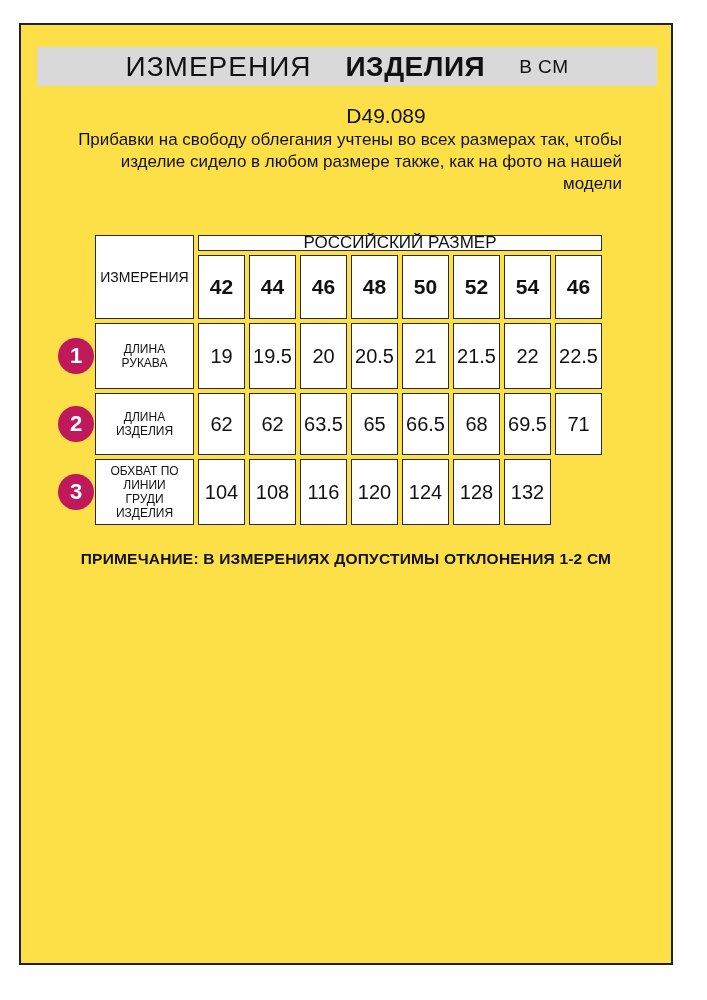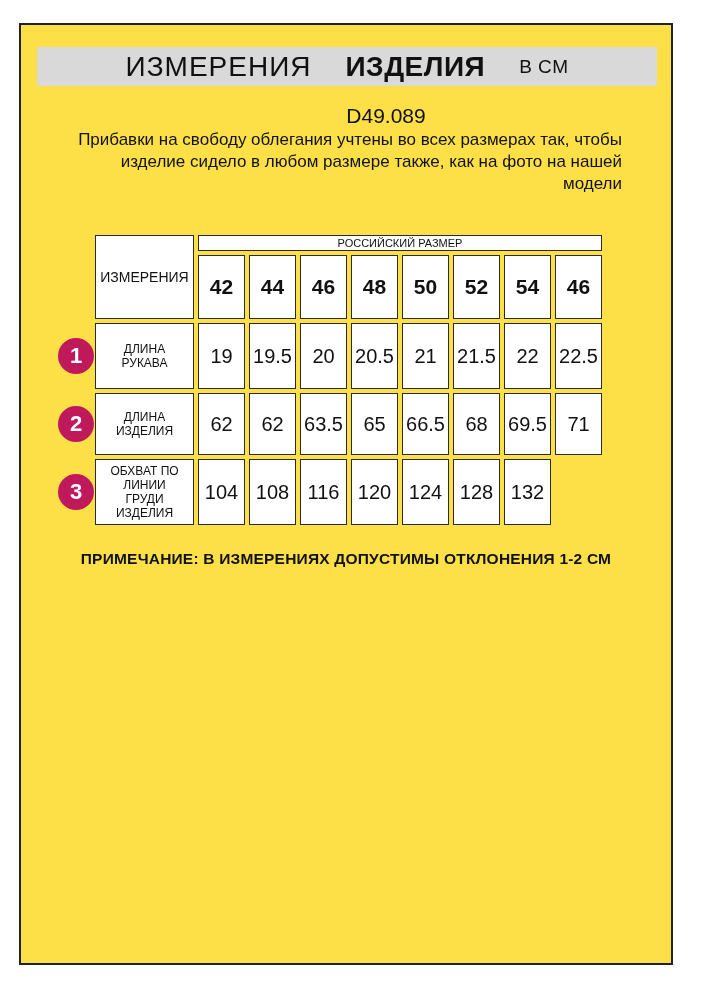--- a/index.html
+++ b/index.html
@@ -33,21 +33,21 @@
     display:grid;
     grid-template-columns:99px repeat(8,47px);
     grid-template-rows:16px 64px 66px 62px 66px;
     gap:4px;
   }
   .cell{
     border:1.5px solid var(--line,#2b2b2b);box-sizing:border-box;background:#fff;
     display:flex;align-items:center;justify-content:center;text-align:center;
   }
   .c-corner{grid-column:1;grid-row:1/3;font-size:14px;}
-  .c-group{grid-column:2/10;grid-row:1;font-size:11px;}
+  .c-group{grid-column:2/10;grid-row:1;font-size:17px;}
   .c-size{font-size:21px;font-weight:bold;}
   .c-label{font-size:12px;line-height:14px;padding:2px 11px;}
   .c-val{font-size:20px;}
   .badge{
     position:absolute;left:-37px;width:36px;height:36px;border-radius:50%;
     background:var(--badge,#c0195b);color:#fff;font-size:22px;font-weight:bold;
     display:flex;align-items:center;justify-content:center;
   }
   .b1{top:103px;} .b2{top:171px;} .b3{top:239px;}
   .note{

